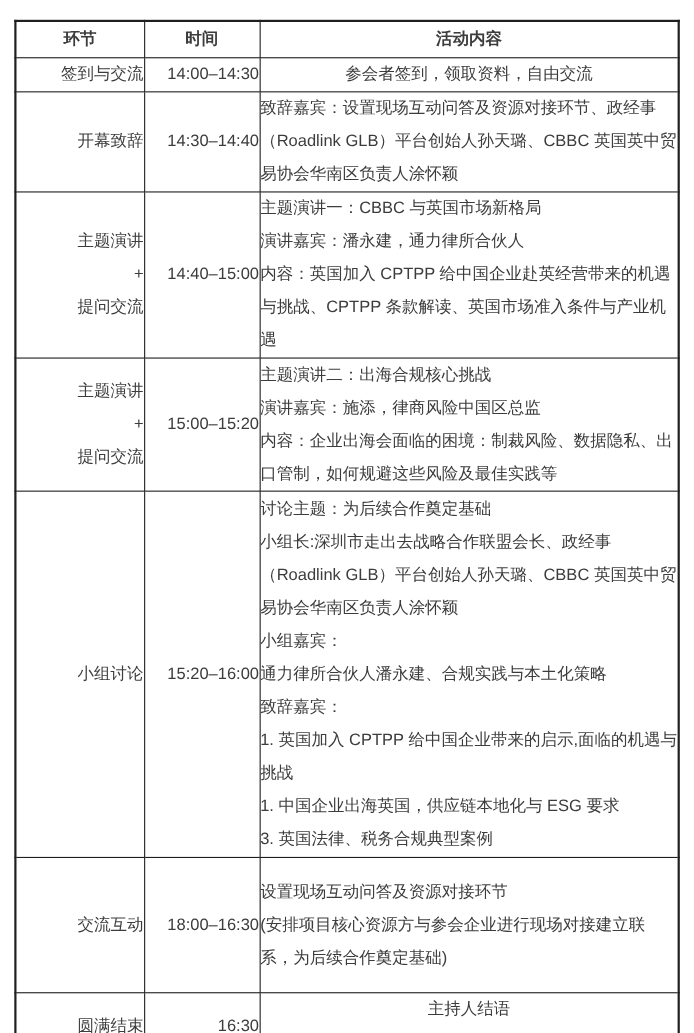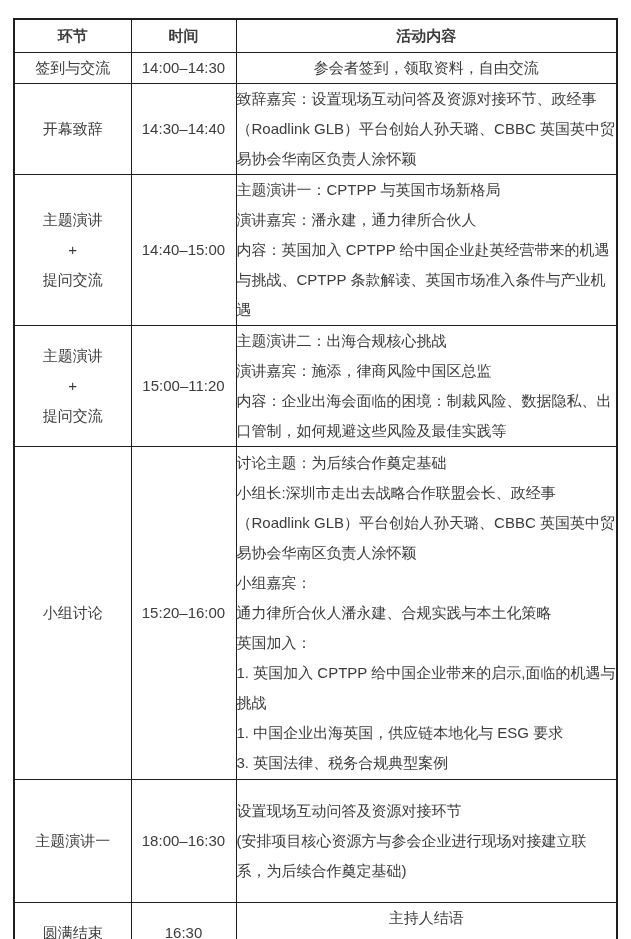--- a/index.html
+++ b/index.html
@@ -42,21 +42,21 @@
   table.agenda thead tr {
     height: 33px;
   }
   table.agenda th {
     font-weight: 700;
     text-align: center;
     color: #3c3c3c;
   }
   td.session-cell,
   td.time-cell {
-    text-align: center;
+    text-align: right;
   }
   td.content-cell {
     text-align: left;
     padding: 6px 7px;
   }
   td.content-cell.center {
     text-align: center;
     padding: 0 7px;
   }
   td.content-cell p {
@@ -104,57 +104,57 @@
           </td>
         </tr>
         <tr style="height: 116px;">
           <td class="session-cell">
             <div class="session-line">主题演讲</div>
             <div class="session-line">+</div>
             <div class="session-line">提问交流</div>
           </td>
           <td class="time-cell">14:40–15:00</td>
           <td class="content-cell">
-            <p>主题演讲一：CPTPP 与英国市场新格局</p>
+            <p>主题演讲一：CBBC 与英国市场新格局</p>
             <p>演讲嘉宾：潘永建，通力律所合伙人</p>
             <p>内容：英国加入 CPTPP 给中国企业赴英经营带来的机遇与挑战、CPTPP 条款解读、英国市场准入条件与产业机遇</p>
           </td>
         </tr>
         <tr style="height: 120px;">
           <td class="session-cell">
             <div class="session-line">主题演讲</div>
             <div class="session-line">+</div>
             <div class="session-line">提问交流</div>
           </td>
-          <td class="time-cell">15:00–11:20</td>
+          <td class="time-cell">15:00–15:20</td>
           <td class="content-cell">
             <p>主题演讲二：出海合规核心挑战</p>
             <p>演讲嘉宾：施添，律商风险中国区总监</p>
             <p>内容：企业出海会面临的困境：制裁风险、数据隐私、出口管制，如何规避这些风险及最佳实践等</p>
           </td>
         </tr>
         <tr style="height: 333px;">
           <td class="session-cell">
             <div class="session-line">小组讨论</div>
           </td>
           <td class="time-cell">15:20–16:00</td>
           <td class="content-cell">
             <p>讨论主题：为后续合作奠定基础</p>
             <p>小组长:深圳市走出去战略合作联盟会长、政经事（Roadlink GLB）平台创始人孙天璐、CBBC 英国英中贸易协会华南区负责人涂怀颖</p>
             <p>小组嘉宾：</p>
             <p>通力律所合伙人潘永建、合规实践与本土化策略</p>
-            <p>英国加入：</p>
+            <p>致辞嘉宾：</p>
             <p>1. 英国加入 CPTPP 给中国企业带来的启示,面临的机遇与挑战</p>
             <p>1. 中国企业出海英国，供应链本地化与 ESG 要求</p>
             <p>3. 英国法律、税务合规典型案例</p>
           </td>
         </tr>
         <tr style="height: 123px;">
           <td class="session-cell">
-            <div class="session-line">主题演讲一</div>
+            <div class="session-line">交流互动</div>
           </td>
           <td class="time-cell">18:00–16:30</td>
           <td class="content-cell">
             <p>设置现场互动问答及资源对接环节</p>
             <p>(安排项目核心资源方与参会企业进行现场对接建立联系，为后续合作奠定基础)</p>
           </td>
         </tr>
         <tr style="height: 60px;">
           <td class="session-cell">
             <div class="session-line">圆满结束</div>

